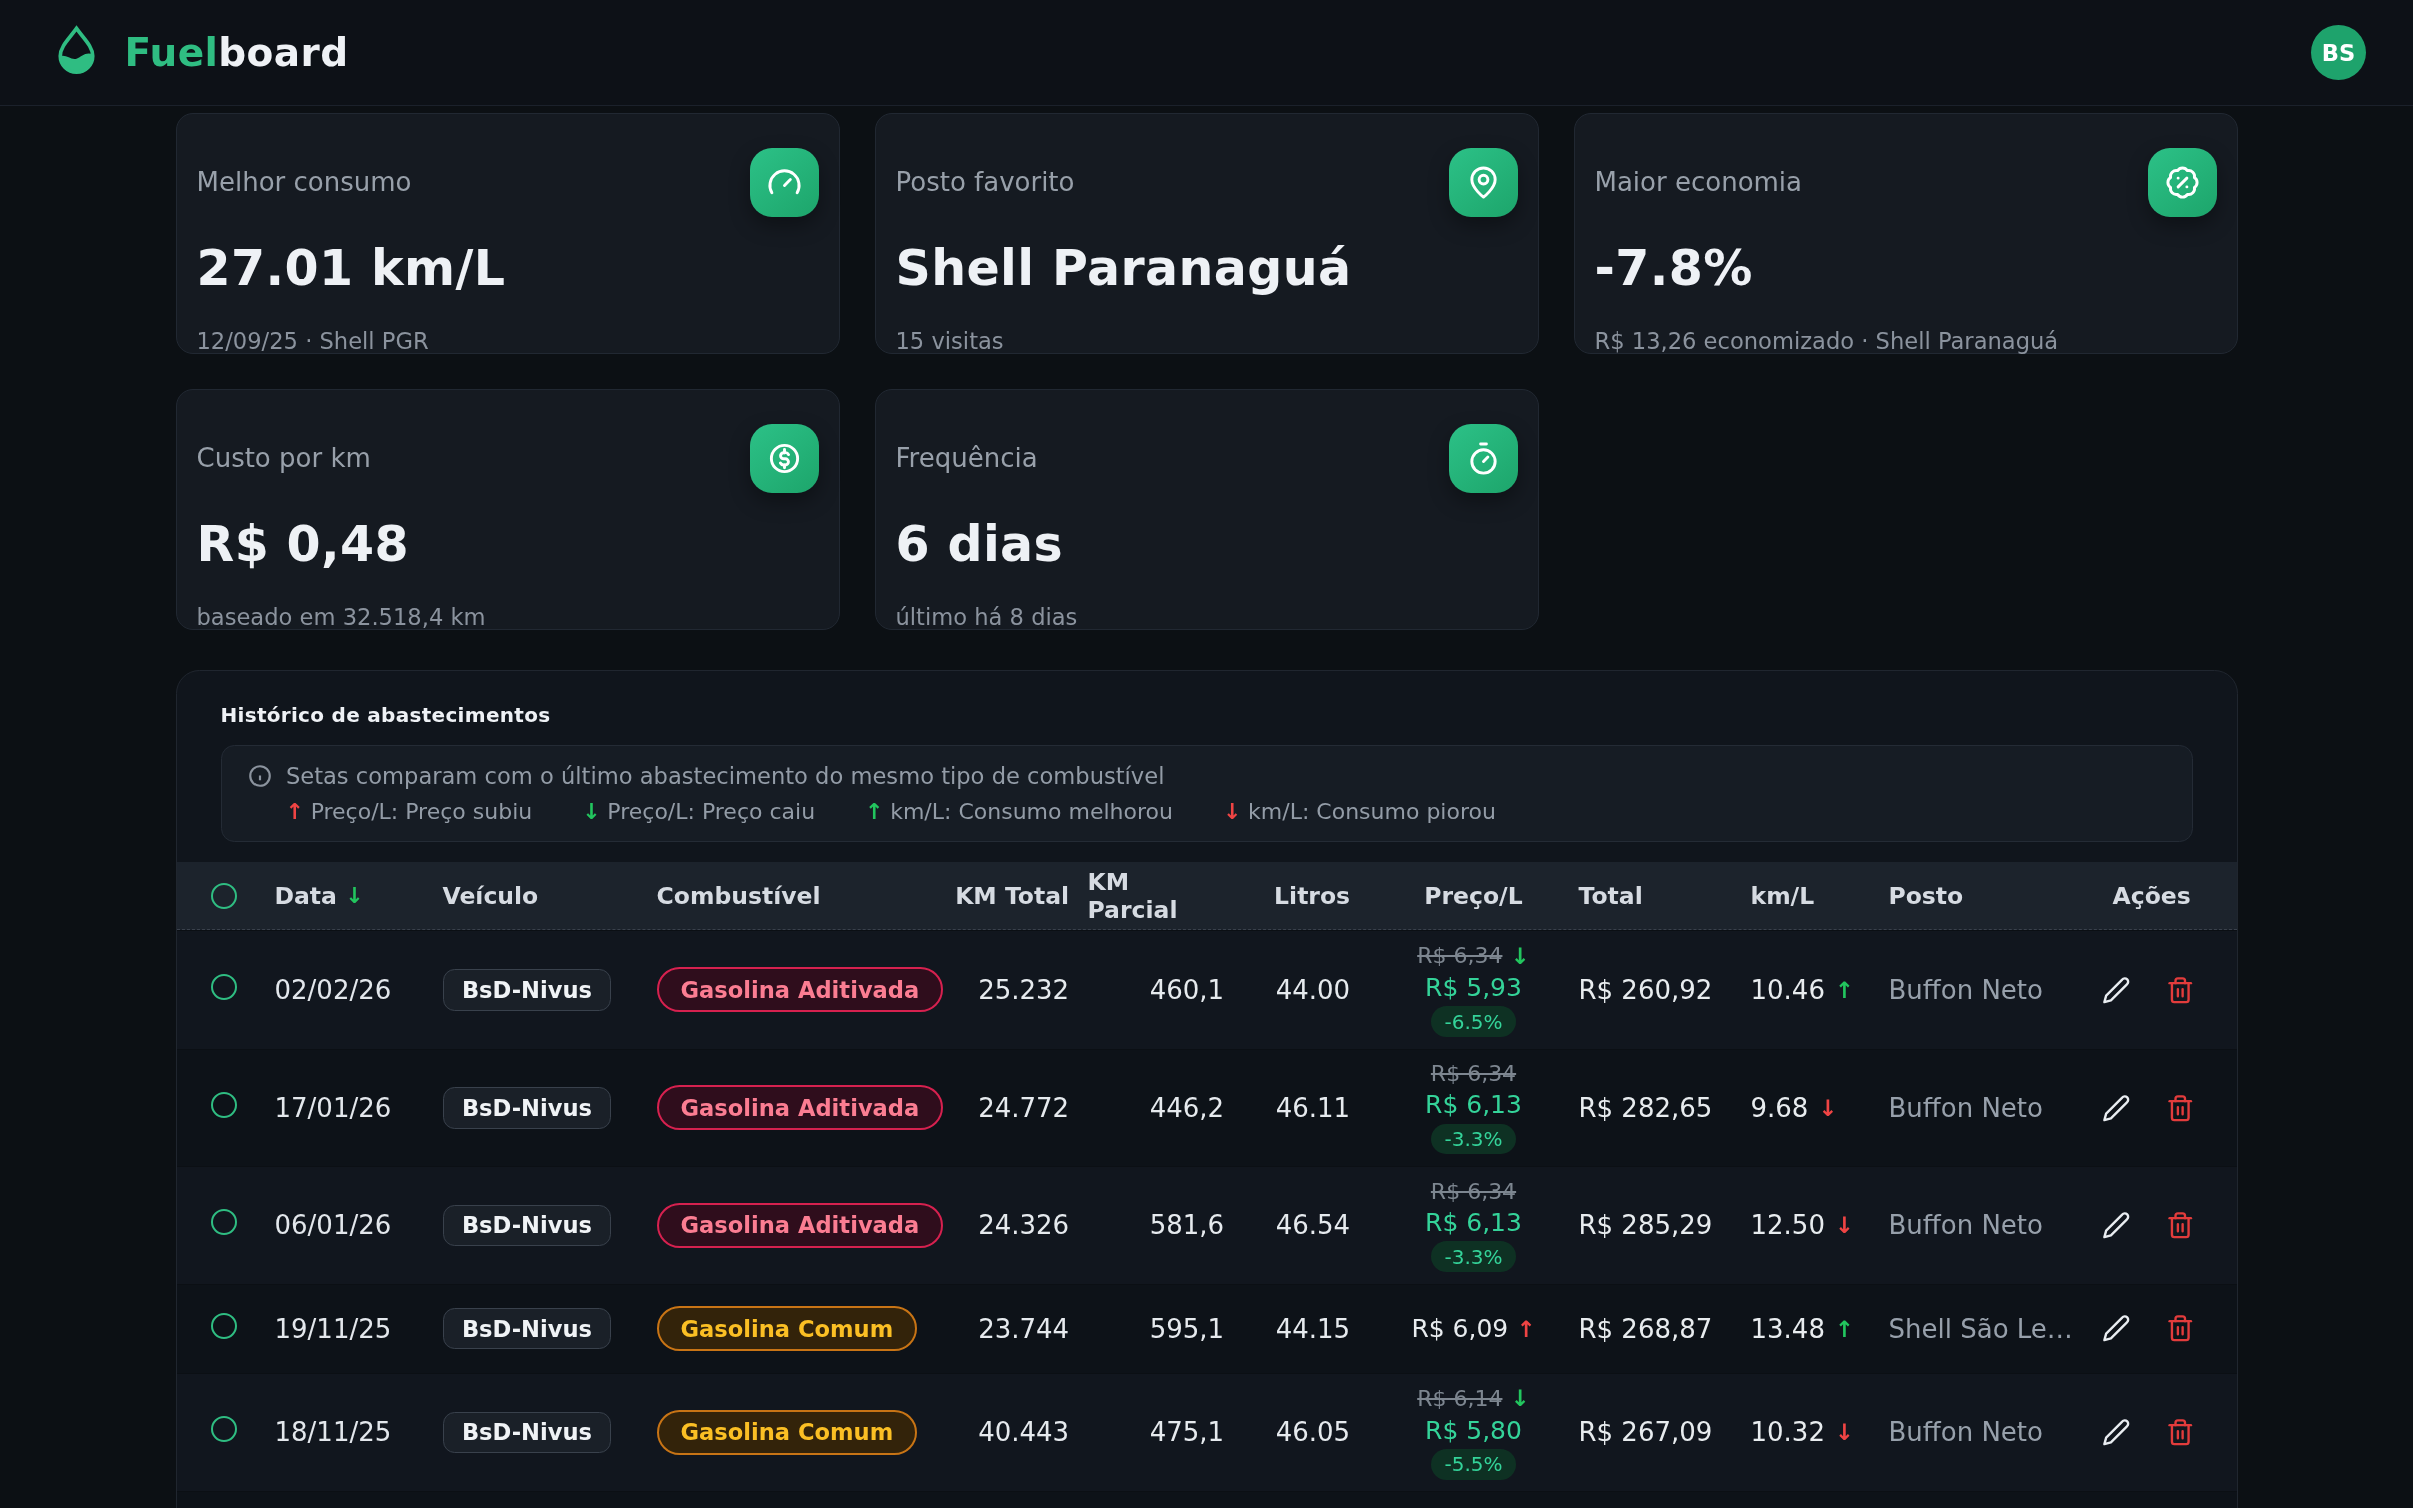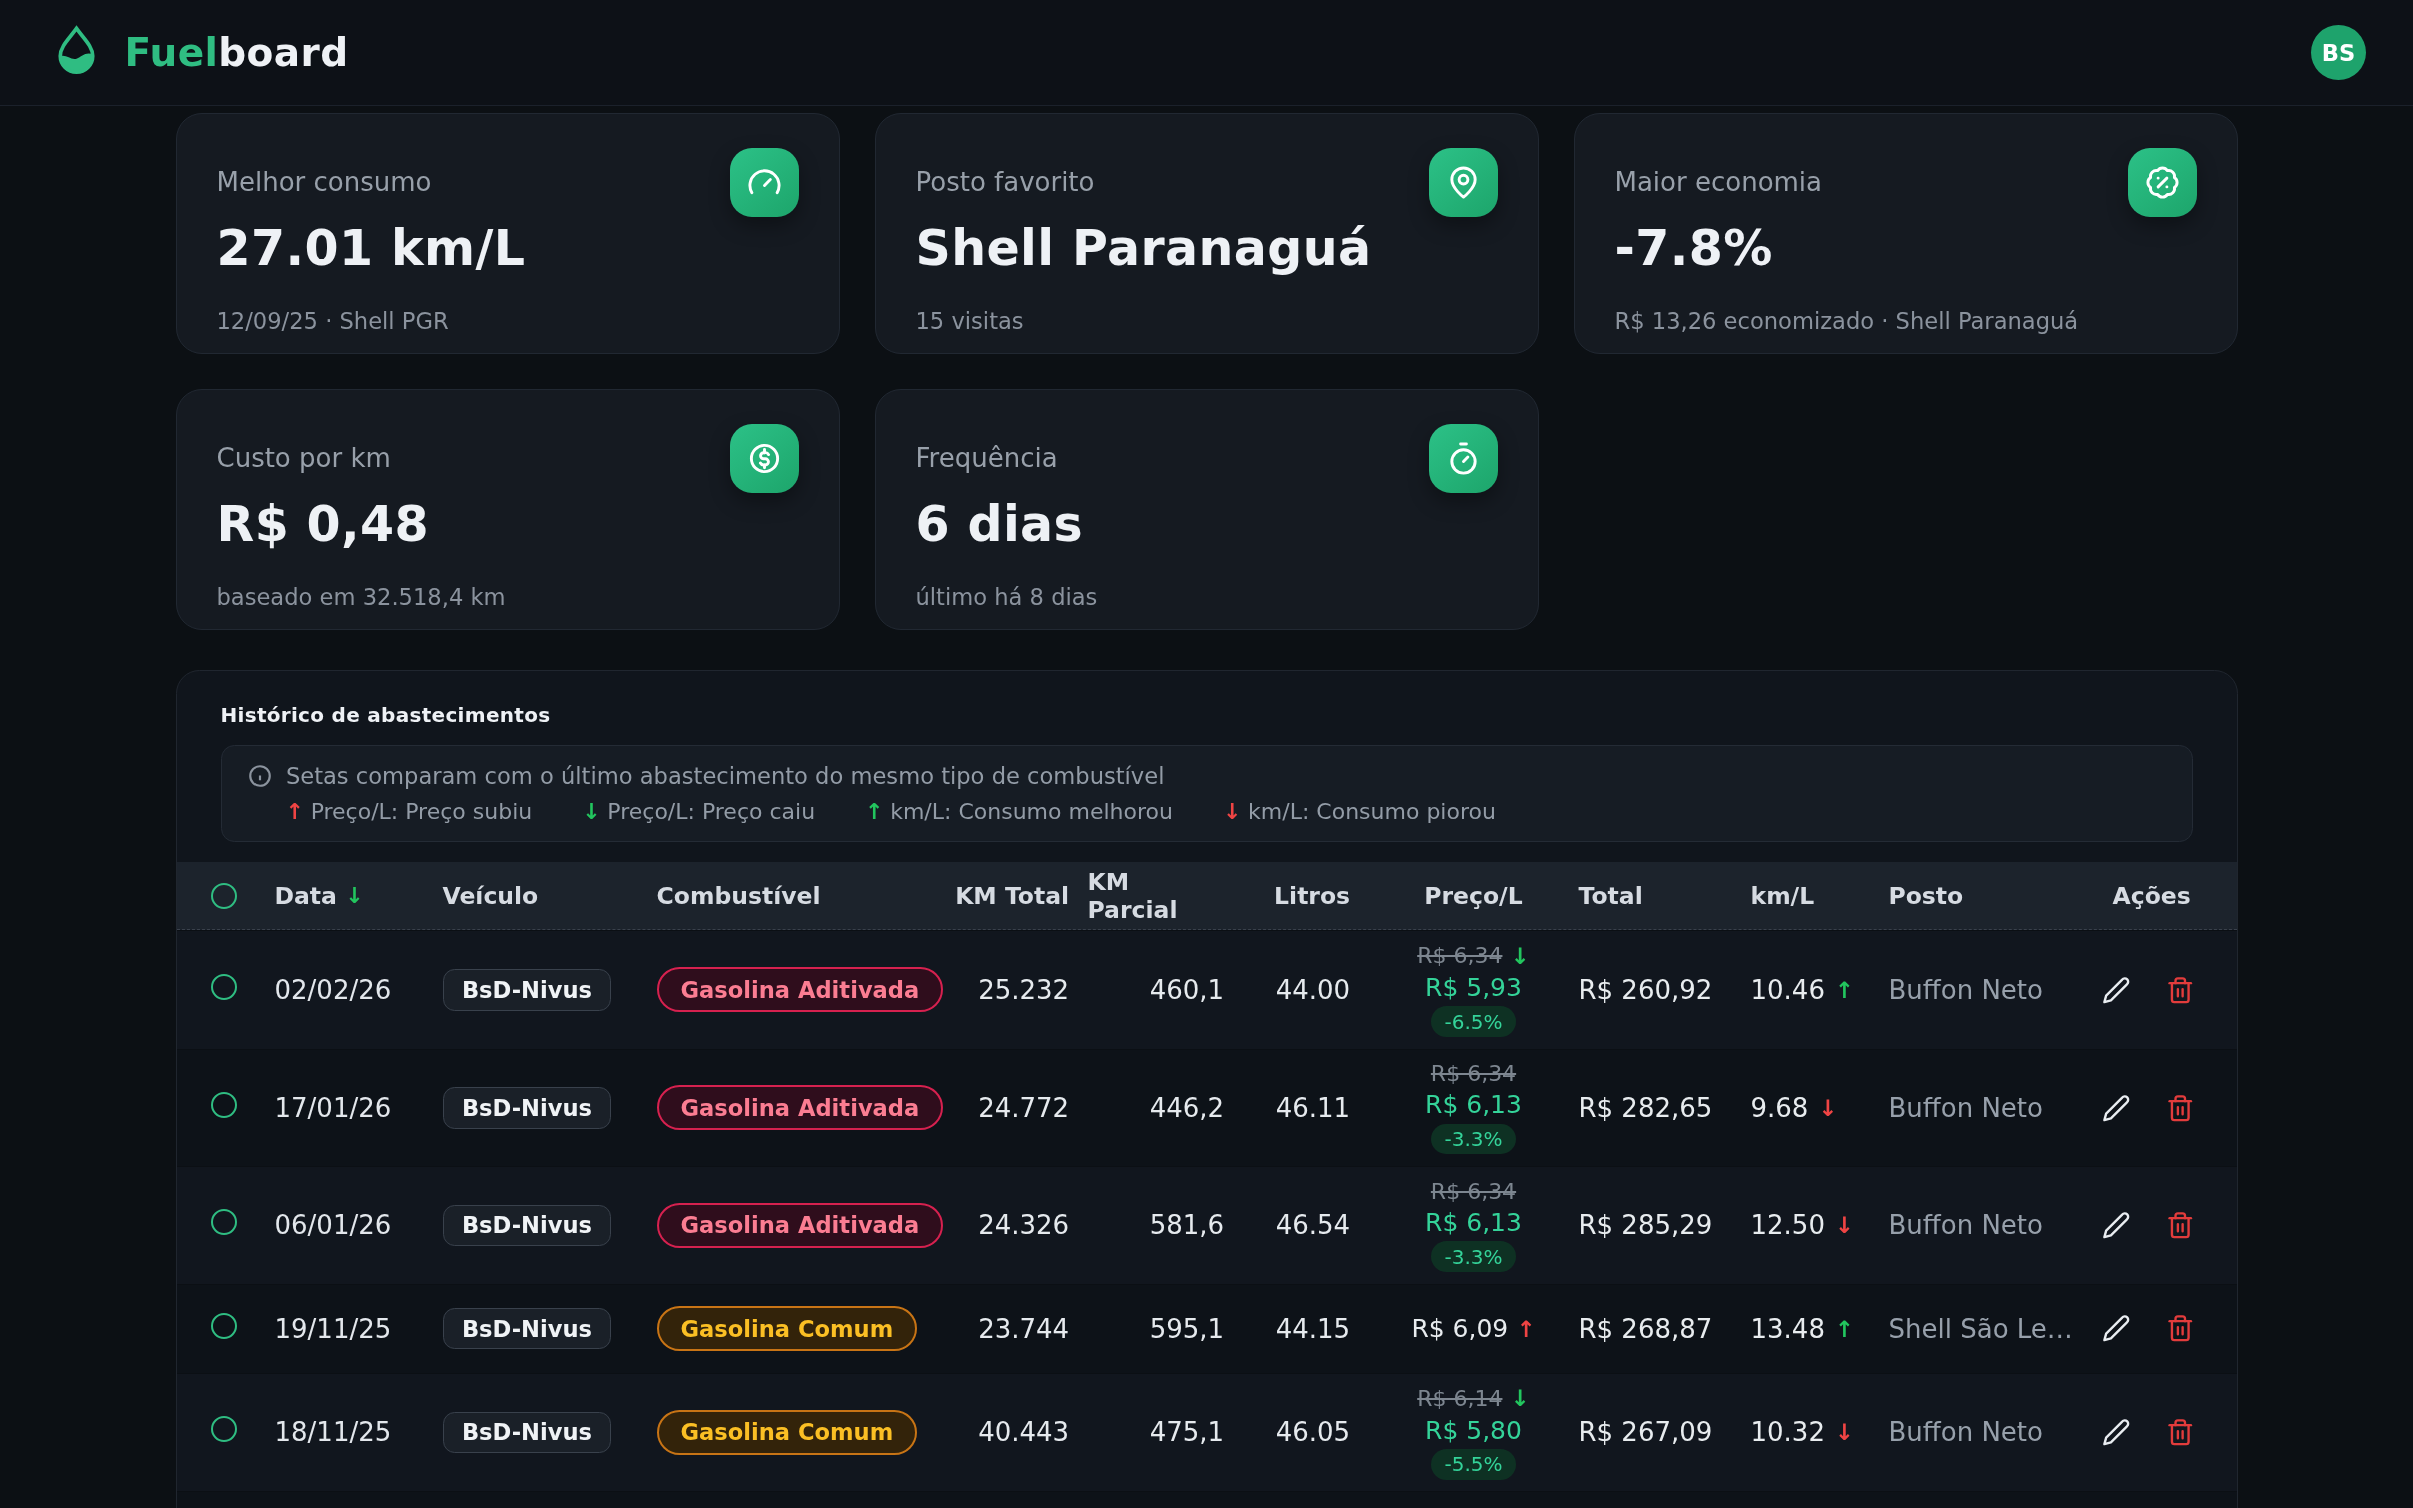--- a/index.html
+++ b/index.html
@@ -16,29 +16,29 @@
     display:flex;align-items:center;justify-content:space-between;padding:0 47px;}
   .brand{display:flex;align-items:center;gap:18.4px}
   .logo svg{width:59px;height:59px;display:block}
   .brand-text{font-size:39px;font-weight:bold;letter-spacing:0.4px}
   .brand-text .accent{color:var(--accent)}
   .avatar{width:55px;height:55px;border-radius:50%;background:#1ea36c;color:#fff;
     display:flex;align-items:center;justify-content:center;font-size:22.6px;font-weight:bold;cursor:pointer}
   
   .main{width:2062px;margin:6.7px auto 0}
   .cards{display:grid;grid-template-columns:repeat(3,1fr);gap:35px}
-  .card{background:var(--panel);border:1.7px solid #212832;border-radius:26px;
-    height:241px;padding:34px 40px;position:relative}
+  .card{background:var(--panel);border:1.7px solid #212832;border-radius:17px;
+    height:241px;padding:34px 20px;position:relative}
   .card-top{display:flex;align-items:center;justify-content:space-between}
   .card-label{font-size:26px;color:var(--muted2)}
   .tile{width:69px;height:69px;border-radius:22px;flex:0 0 69px;
     background:linear-gradient(140deg,#2cc187,#1da56b);display:flex;align-items:center;justify-content:center;
     box-shadow:0 8.4px 20px rgba(0,0,0,.35)}
   .tile svg{width:35px;height:35px;stroke:#fff;fill:none;stroke-width:2;stroke-linecap:round;stroke-linejoin:round}
-  .card-value{font-size:49px;font-weight:bold;margin-top:3px;letter-spacing:0.4px}
+  .card-value{font-size:49px;font-weight:bold;margin-top:23px;letter-spacing:0.4px}
   .card-sub{font-size:22.6px;color:var(--muted);margin-top:31px}
   .sub-accent{color:var(--red)}
   .sub-accent:empty{display:none}
   
   .history{margin-top:40px;background:#10151c;border:1.7px solid #20262f;border-radius:23.5px;overflow:hidden}
   .hist-head{padding:32px 44px 20px}
   .hist-title{font-size:20px;font-weight:bold;letter-spacing:0.3px}
   .note{margin-top:18.4px;background:#161c24;border:1.7px solid #242b35;border-radius:13.4px;
     padding:17px 25px;color:#939ca7;font-size:22.6px}
   .note-line1{display:flex;align-items:center;gap:13.4px}

